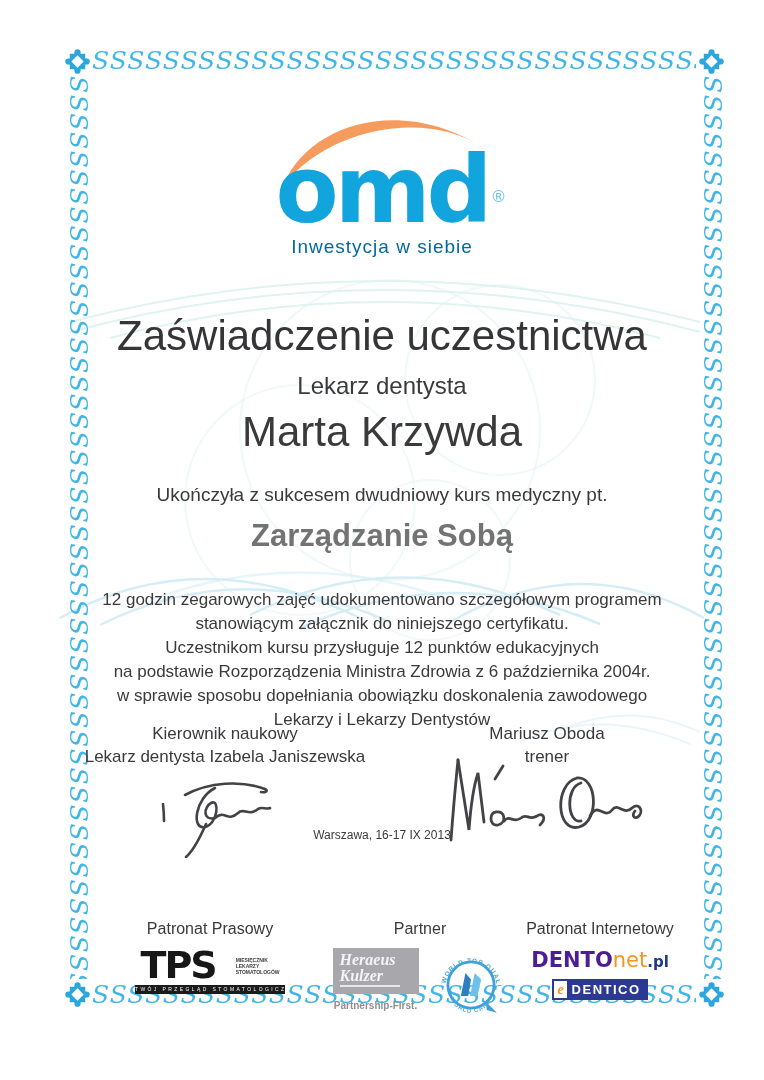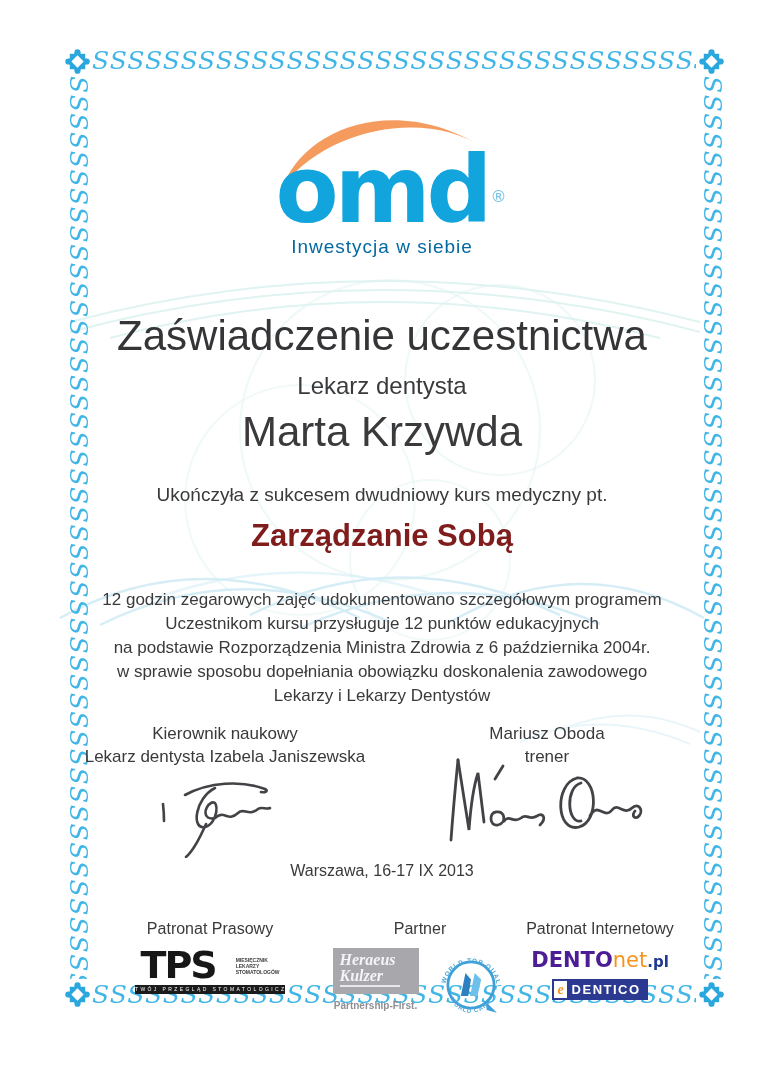--- a/index.html
+++ b/index.html
@@ -25,28 +25,28 @@
     color:#12a5dd;letter-spacing:-4px;position:relative;display:inline-block;
   }
   .brand sup{font-size:16px;letter-spacing:0;position:absolute;top:6px;right:-18px;color:#6fc3e8;font-weight:400;}
   .tagline{font-size:19px;color:#0369a1;letter-spacing:1px;margin-top:2px;}
   
   .center{position:absolute;left:0;width:764px;text-align:center;}
   .title{top:306px;font-size:42px;font-weight:400;color:#353538;letter-spacing:0px;margin-top:6px;}
   .honorific{top:372px;font-size:24px;}
   .recipient{top:408px;font-size:42px;}
   .course-intro{top:484px;font-size:19px;}
-  .course-title{top:518px;font-size:31px;font-weight:700;color:#7f1d1d;}
+  .course-title{top:518px;font-size:31px;font-weight:700;color:#737373;}
   .bodytext{top:588px;font-size:17px;line-height:24px;}
   
   .signer{position:absolute;text-align:center;font-size:17px;line-height:23px;}
   .signer.left{left:80px;top:722px;width:290px;}
   .signer.right{left:432px;top:722px;width:230px;}
   .sig-svg{position:absolute;}
-  .dateline{top:862px;font-size:16px;}
+  .dateline{top:828px;font-size:12px;}
   
   .foot-col{position:absolute;top:900px;text-align:center;}
   .foot-col .heading{font-size:16px;margin-bottom:10px;margin-top:20px;}
   .col-press{left:98px;width:224px;}
   .col-partner{left:330px;width:180px;}
   .col-internet{left:512px;width:176px;}
   .tps-row{display:flex;align-items:flex-start;justify-content:center;gap:20px;}
   .tps-word{font-family:"DejaVu Sans",sans-serif;font-weight:800;font-size:38px;line-height:34px;letter-spacing:-2px;color:#171717;}
   .tps-side{font-size:5px;font-weight:700;color:#3c3c3c;text-align:left;line-height:6px;padding-top:9px;}
   .tps-bar{margin:3px auto 0 auto;width:150px;height:9px;background:#1b1b1b;color:#fff;
@@ -152,20 +152,21 @@
   </div>
 
   <div class="center title">Zaświadczenie uczestnictwa</div>
   <div class="center honorific">Lekarz dentysta</div>
   <div class="center recipient">Marta Krzywda</div>
   <div class="center course-intro">Ukończyła z sukcesem dwudniowy kurs medyczny pt.</div>
   <div class="center course-title">Zarządzanie Sobą</div>
 
   <div class="center bodytext">
     <div>12 godzin zegarowych zajęć udokumentowano szczegółowym programem</div>
+    <div>stanowiącym załącznik do niniejszego certyfikatu.</div>
     <div>Uczestnikom kursu przysługuje 12 punktów edukacyjnych</div>
     <div>na podstawie Rozporządzenia Ministra Zdrowia z 6 października 2004r.</div>
     <div>w sprawie sposobu dopełniania obowiązku doskonalenia zawodowego</div>
     <div>Lekarzy i Lekarzy Dentystów</div>
   </div>
 
   <div class="signer left">
     <div>Kierownik naukowy</div>
     <div>Lekarz dentysta Izabela Janiszewska</div>
   </div>

